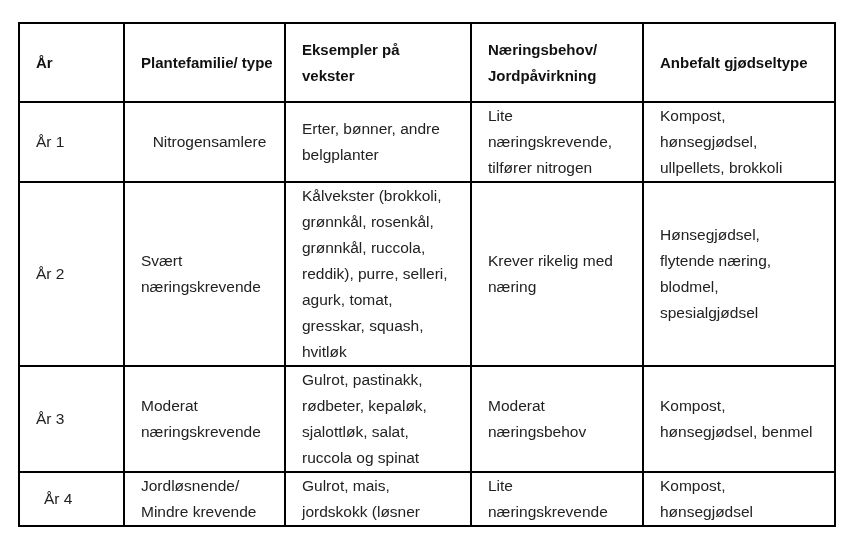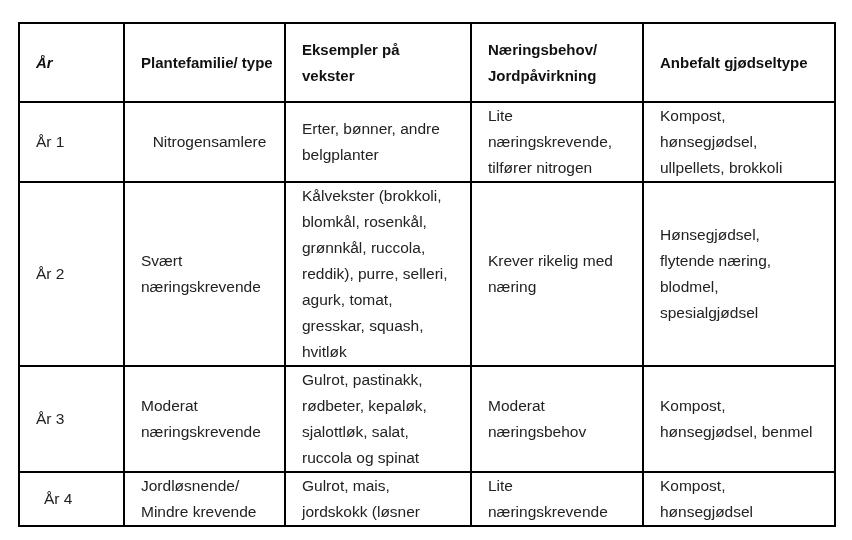--- a/index.html
+++ b/index.html
@@ -31,21 +31,21 @@
       line-height: 26px;
       font-weight: normal;
       text-align: left;
       overflow: hidden;
     }
     table.rotation th {
       font-weight: bold;
       color: #111111;
       font-size: 15px;
     }
-    th.c-year { padding-left: 16px; font-style: italic; }
+    th.c-year { padding-left: 16px; }
     th.c-fam { padding-left: 4px; padding-right: 2px; }
     th.c-ex { padding-left: 12px; vertical-align: top; padding-top: 12px; line-height: 26px; }
     th.c-need { padding-left: 12px; line-height: 38px; }
     th.c-fert { padding-left: 14px; }
     td.c-year { padding-left: 16px; }
     td.c-fam { padding-left: 16px; }
     td.c-ex, td.c-need, td.c-fert { padding-left: 14px; }
     td.c-fam.centered { text-align: center; }
     .line { display: block; white-space: nowrap; }
     tr.h-head { height: 79px; }
@@ -104,21 +104,21 @@
   </tr>
 
   <tr class="h-r2">
     <td class="c-year">År 2</td>
     <td class="c-fam">
       <span class="line">Svært</span>
       <span class="line">næringskrevende</span>
     </td>
     <td class="c-ex">
       <span class="line">Kålvekster (brokkoli,</span>
-      <span class="line">blomkål, rosenkål,</span>
+      <span class="line">grønnkål, rosenkål,</span>
       <span class="line">grønnkål, ruccola,</span>
       <span class="line">reddik), purre, selleri,</span>
       <span class="line">agurk, tomat,</span>
       <span class="line">gresskar, squash,</span>
       <span class="line">hvitløk</span>
     </td>
     <td class="c-need">
       <span class="line">Krever rikelig med</span>
       <span class="line">næring</span>
     </td>

